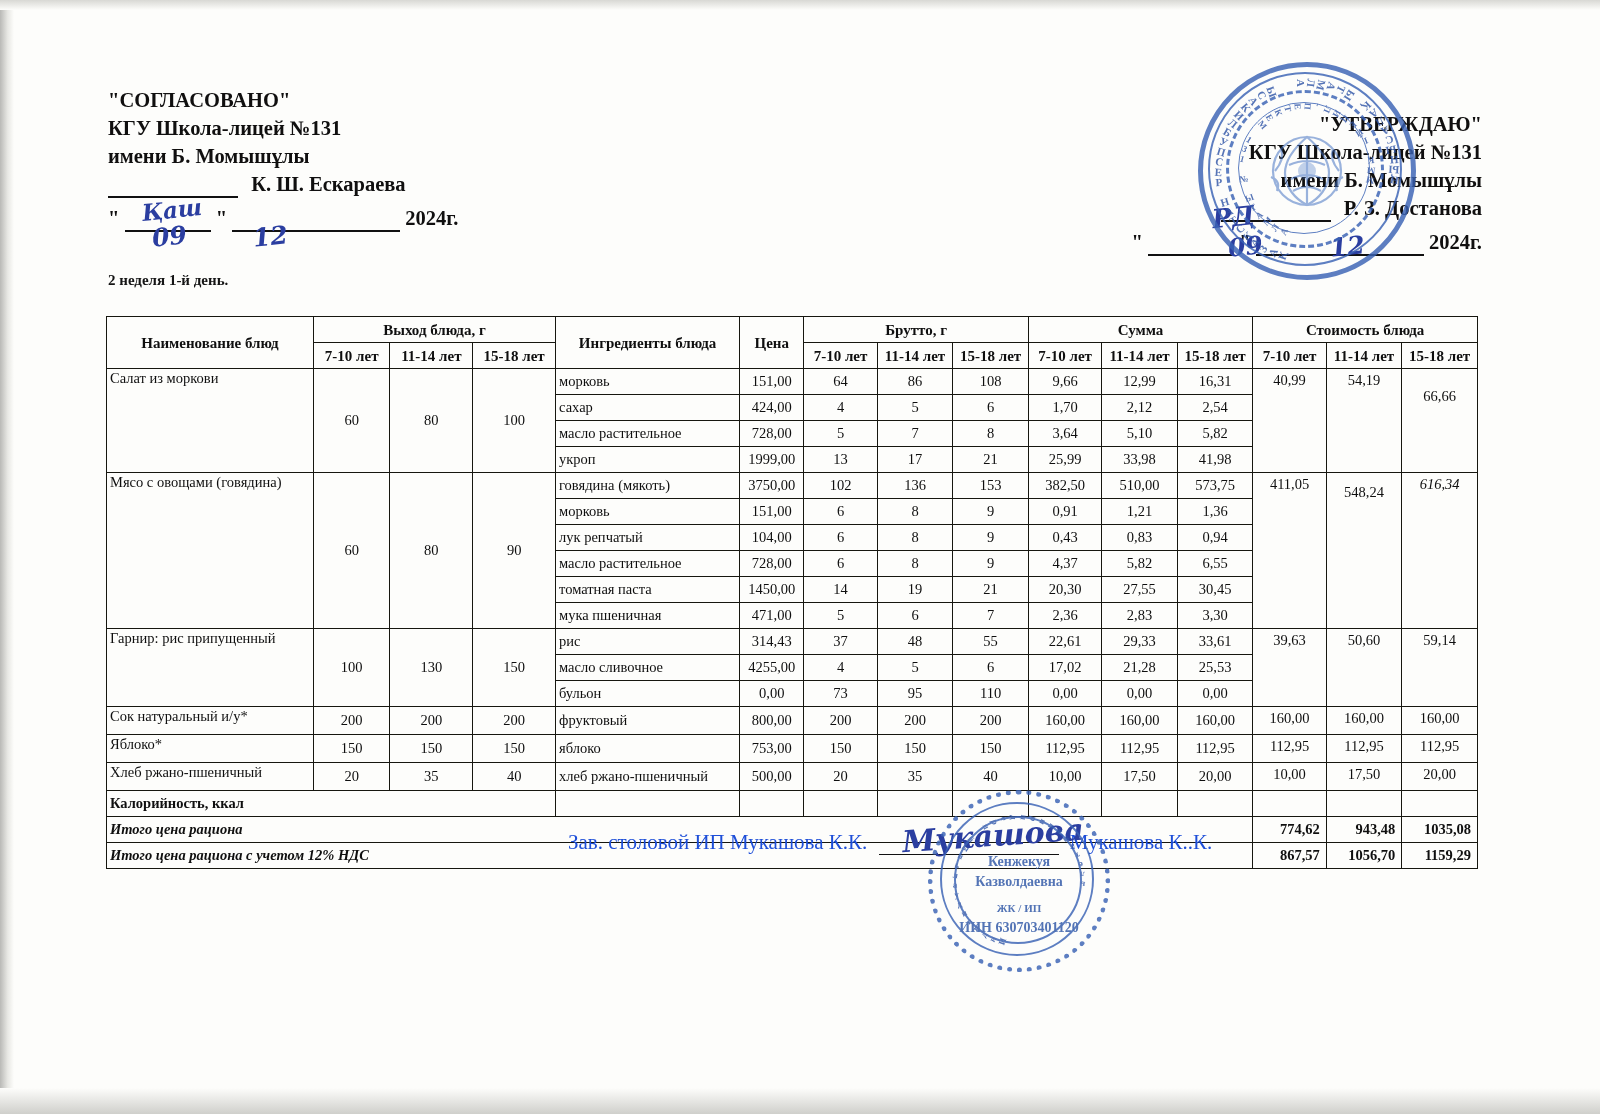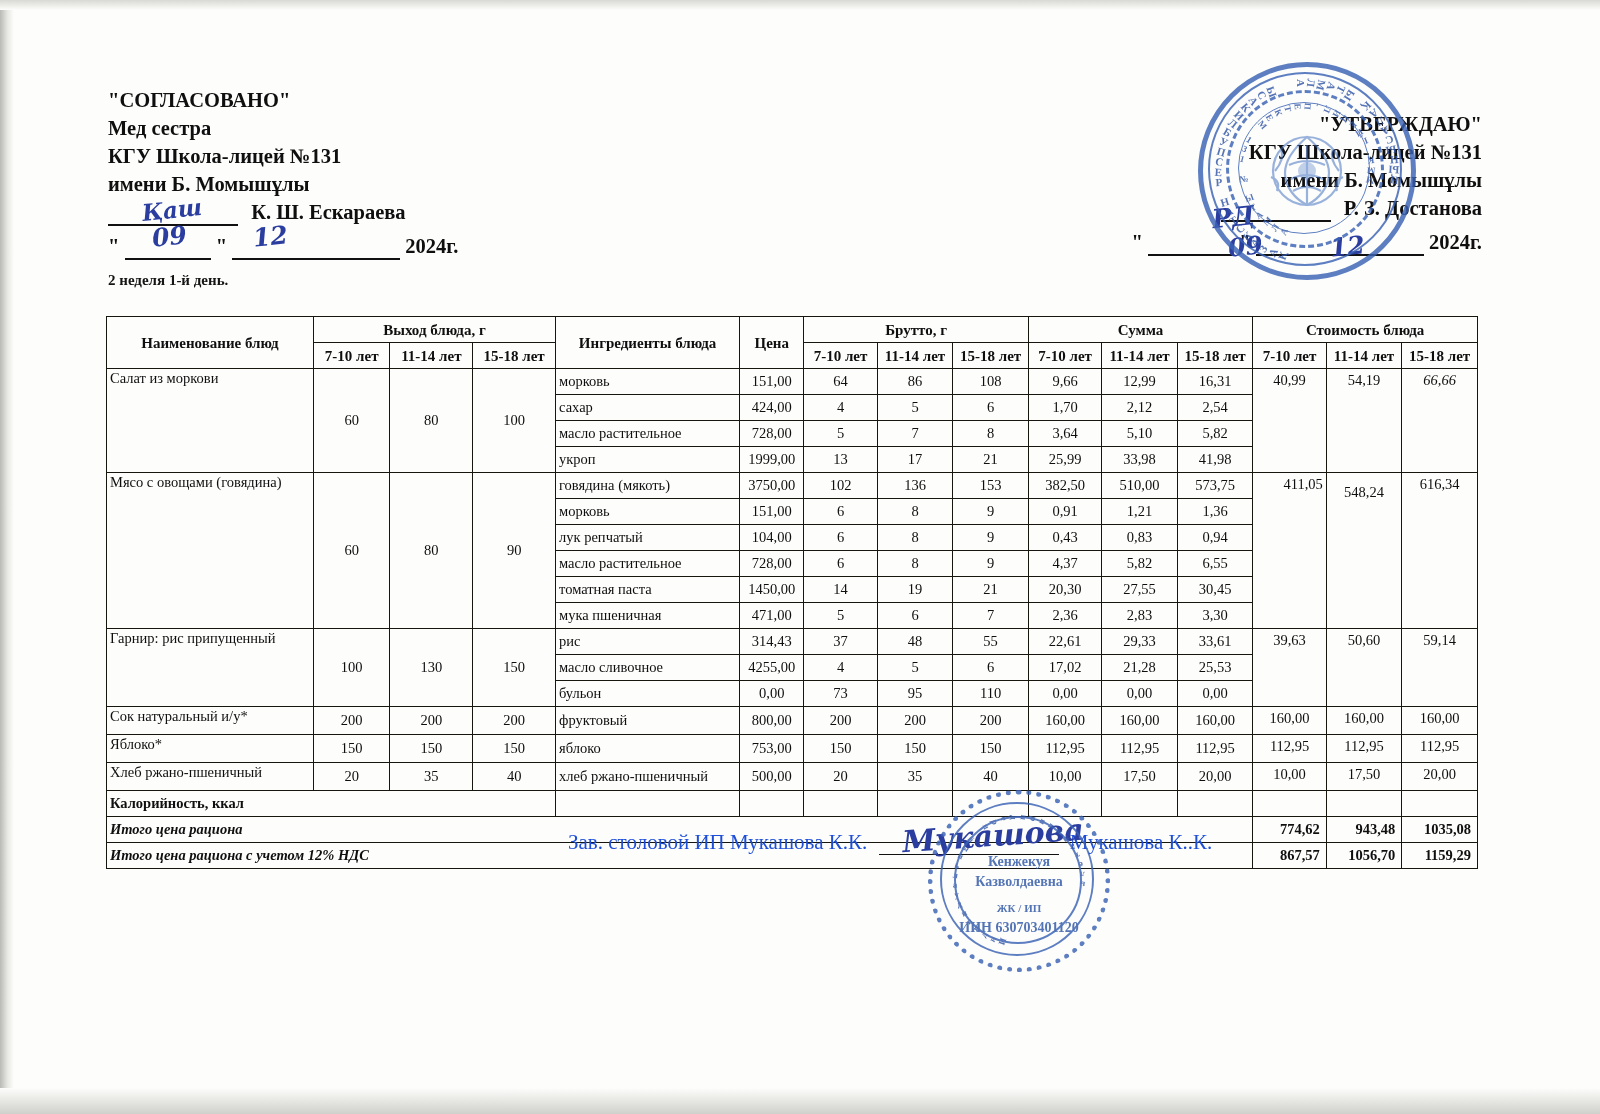--- a/index.html
+++ b/index.html
@@ -232,21 +232,20 @@
 <body>
 
 <div class="page">
 
   <div class="scan-edge-left"></div>
   <div class="scan-edge-top"></div>
   <div class="scan-edge-bottom"></div>
 
   <div class="hdr hdr-left">
     <div>"СОГЛАСОВАНО"</div>
-    <div>Мед сестра</div>
     <div>КГУ Школа-лицей №131</div>
     <div>имени Б. Момышұлы</div>
     <div class="sig-row">
       <span class="sig-line" style="width:130px"></span>
       <span class="name-after">К. Ш. Ескараева</span>
     </div>
     <div class="date-row">
       <span>"</span>
       <span class="date-blank-sm"></span>
       <span>"</span>
@@ -428,21 +427,21 @@
             <td class="txt">морковь</td>
             <td class="num">151,00</td>
             <td class="num">64</td>
             <td class="num">86</td>
             <td class="num">108</td>
             <td class="num">9,66</td>
             <td class="num">12,99</td>
             <td class="num">16,31</td>
             <td class="num" rowspan="4" style="vertical-align: top; padding-top: 3px;">40,99</td>
             <td class="num" rowspan="4" style="vertical-align: top; padding-top: 3px;">54,19</td>
-            <td class="num" rowspan="4" style="vertical-align: top; padding-top: 3px; font-style: italic;">66,66</td>
+            <td class="num" rowspan="4" style="vertical-align: top; padding-top: 19px;">66,66</td>
           </tr>
           <tr>
             <td class="txt">сахар</td>
             <td class="num">424,00</td>
             <td class="num">4</td>
             <td class="num">5</td>
             <td class="num">6</td>
             <td class="num">1,70</td>
             <td class="num">2,12</td>
             <td class="num">2,54</td>
@@ -473,23 +472,23 @@
             <td class="num" rowspan="6">80</td>
             <td class="num" rowspan="6">90</td>
             <td class="txt">говядина (мякоть)</td>
             <td class="num">3750,00</td>
             <td class="num">102</td>
             <td class="num">136</td>
             <td class="num">153</td>
             <td class="num">382,50</td>
             <td class="num">510,00</td>
             <td class="num">573,75</td>
-            <td class="num" rowspan="6" style="vertical-align: top; padding-top: 3px; text-align: right;">411,05</td>
+            <td class="num" rowspan="6" style="vertical-align: top; padding-top: 3px;">411,05</td>
             <td class="num" rowspan="6" style="vertical-align: top; padding-top: 11px;">548,24</td>
-            <td class="num" rowspan="6" style="vertical-align: top; padding-top: 3px;">616,34</td>
+            <td class="num" rowspan="6" style="vertical-align: top; padding-top: 3px; font-style: italic;">616,34</td>
           </tr>
           <tr>
             <td class="txt">морковь</td>
             <td class="num">151,00</td>
             <td class="num">6</td>
             <td class="num">8</td>
             <td class="num">9</td>
             <td class="num">0,91</td>
             <td class="num">1,21</td>
             <td class="num">1,36</td>

